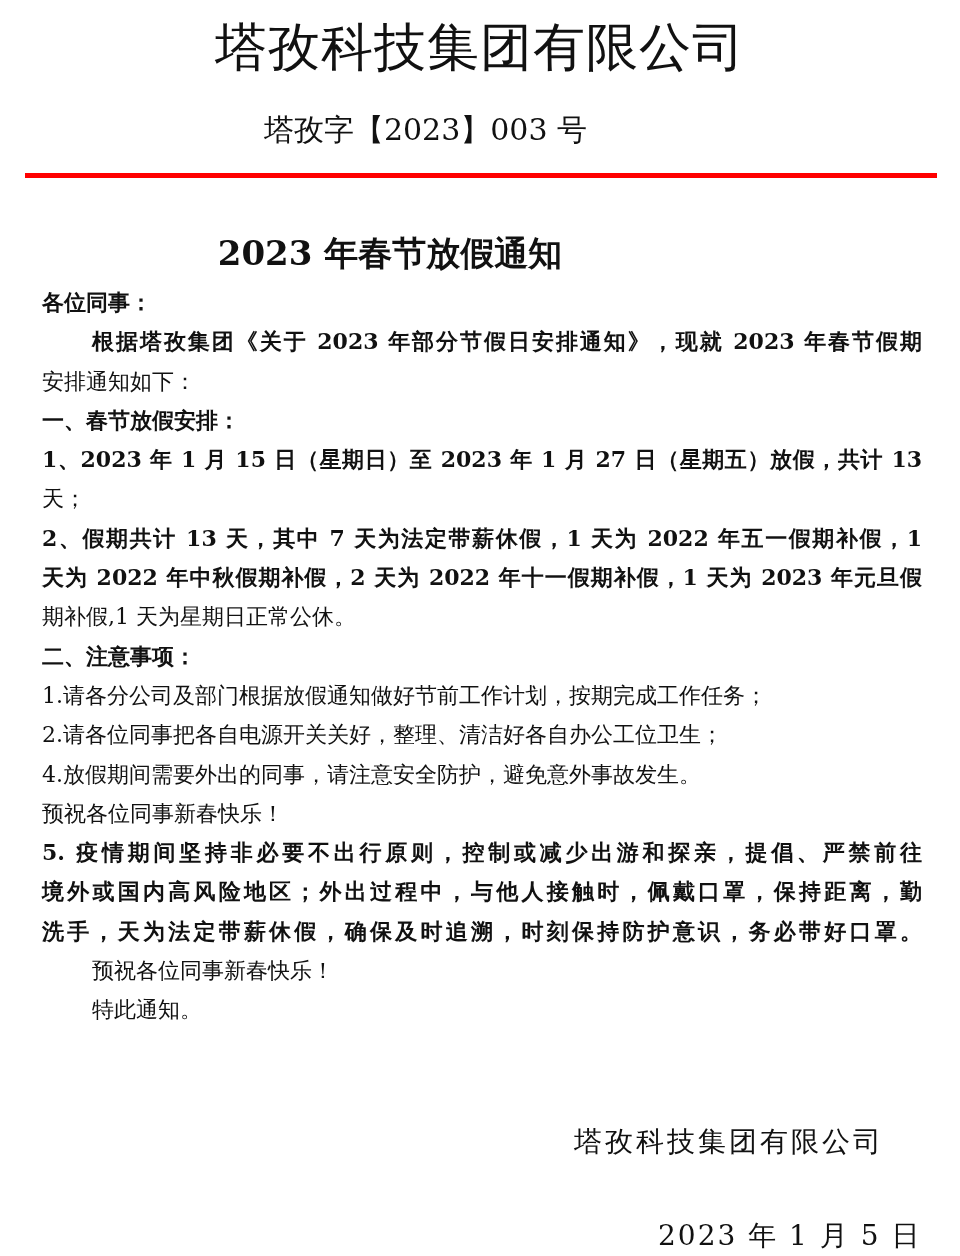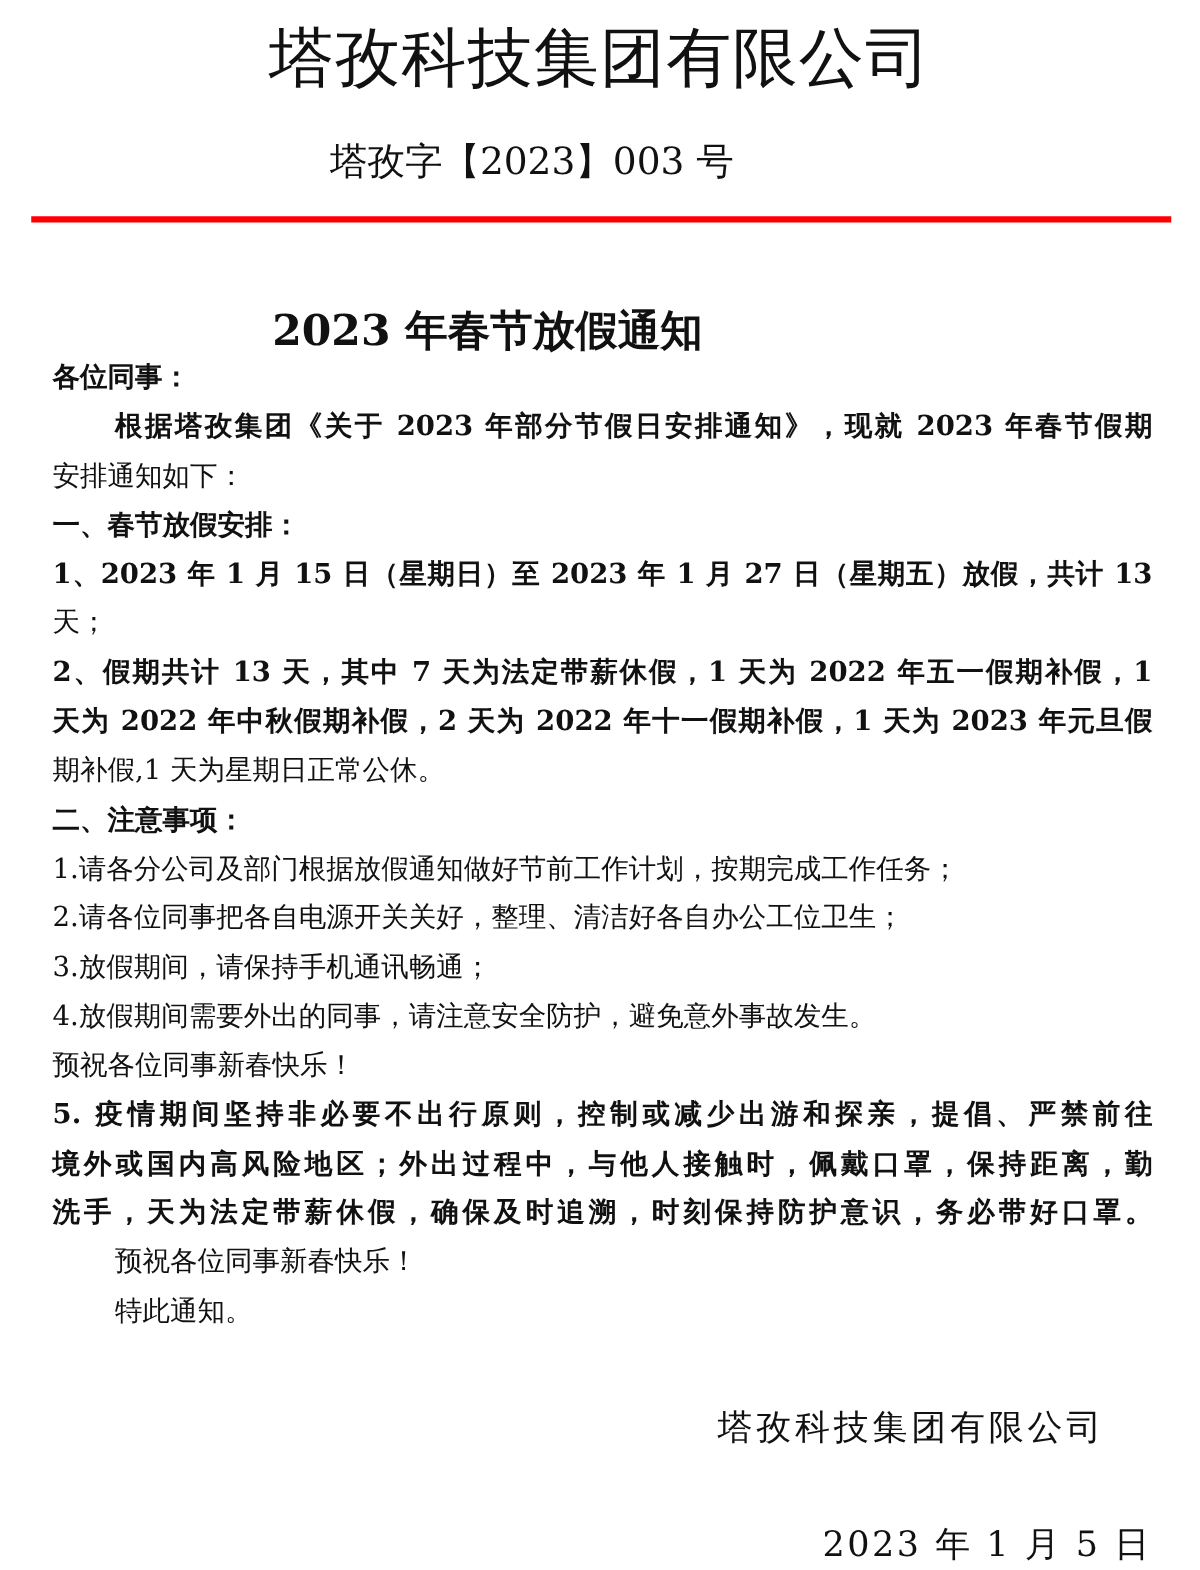--- a/index.html
+++ b/index.html
@@ -15,21 +15,21 @@
       font-family: "DejaVu Serif", serif;
     }
     .doc-number {
       left: 0; width: 851px; top: 108px; text-align: center;
       font-size: 30px; line-height: 44px;
     }
     .red-rule {
       left: 25px; width: 912px; top: 173px; height: 5px; background: #ff0000;
     }
     .notice-title {
-      left: 0; width: 780px; top: 238px; text-align: center;
+      left: 0; width: 780px; top: 226px; text-align: center;
       font-size: 34px; line-height: 54px; font-weight: bold;
     }
     .body-text {
       left: 42px; width: 880px; top: 283px;
       font-size: 22px; line-height: 39.3px;
     }
     .line { white-space: nowrap; height: 39.3px; }
     .indent { padding-left: 50px; }
     .bold { font-weight: bold; font-family: "DejaVu Sans", sans-serif; }
     .justify { text-align: justify; text-align-last: justify; font-weight: bold; }
@@ -56,21 +56,20 @@
   <div class="line bold">一、春节放假安排：</div>
   <div class="line justify">1、2023 年 1 月 15 日（星期日）至 2023 年 1 月 27 日（星期五）放假，共计 13</div>
   <div class="line">天；</div>
   <div class="line justify">2、假期共计 13 天，其中 7 天为法定带薪休假，1 天为 2022 年五一假期补假，1</div>
   <div class="line justify">天为 2022 年中秋假期补假，2 天为 2022 年十一假期补假，1 天为 2023 年元旦假</div>
   <div class="line">期补假,1 天为星期日正常公休。</div>
 
   <div class="line bold">二、注意事项：</div>
   <div class="line">1.请各分公司及部门根据放假通知做好节前工作计划，按期完成工作任务；</div>
   <div class="line">2.请各位同事把各自电源开关关好，整理、清洁好各自办公工位卫生；</div>
-  <div class="line">3.放假期间，请保持手机通讯畅通；</div>
   <div class="line">4.放假期间需要外出的同事，请注意安全防护，避免意外事故发生。</div>
   <div class="line">预祝各位同事新春快乐！</div>
   <div class="line justify">5. 疫情期间坚持非必要不出行原则，控制或减少出游和探亲，提倡、严禁前往</div>
   <div class="line justify">境外或国内高风险地区；外出过程中，与他人接触时，佩戴口罩，保持距离，勤</div>
   <div class="line justify">洗手，天为法定带薪休假，确保及时追溯，时刻保持防护意识，务必带好口罩。</div>
 
   <div class="line indent">预祝各位同事新春快乐！</div>
   <div class="line indent">特此通知。</div>
 </div>
 

